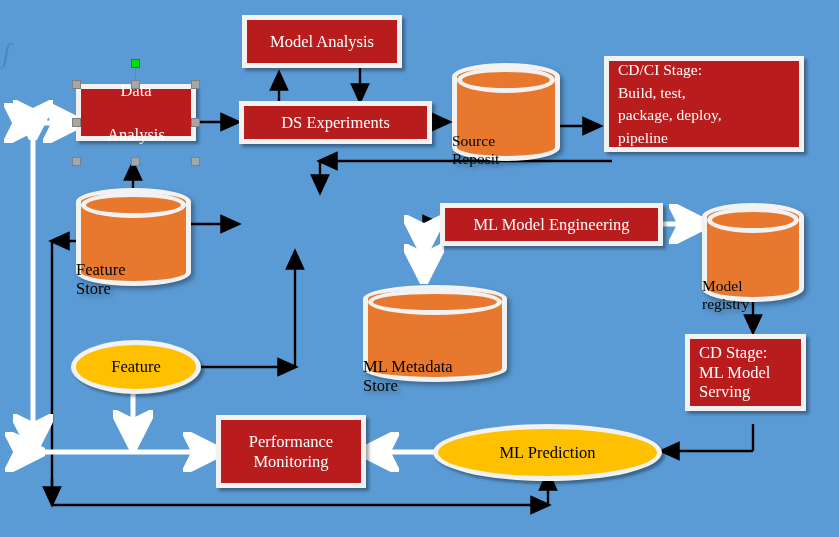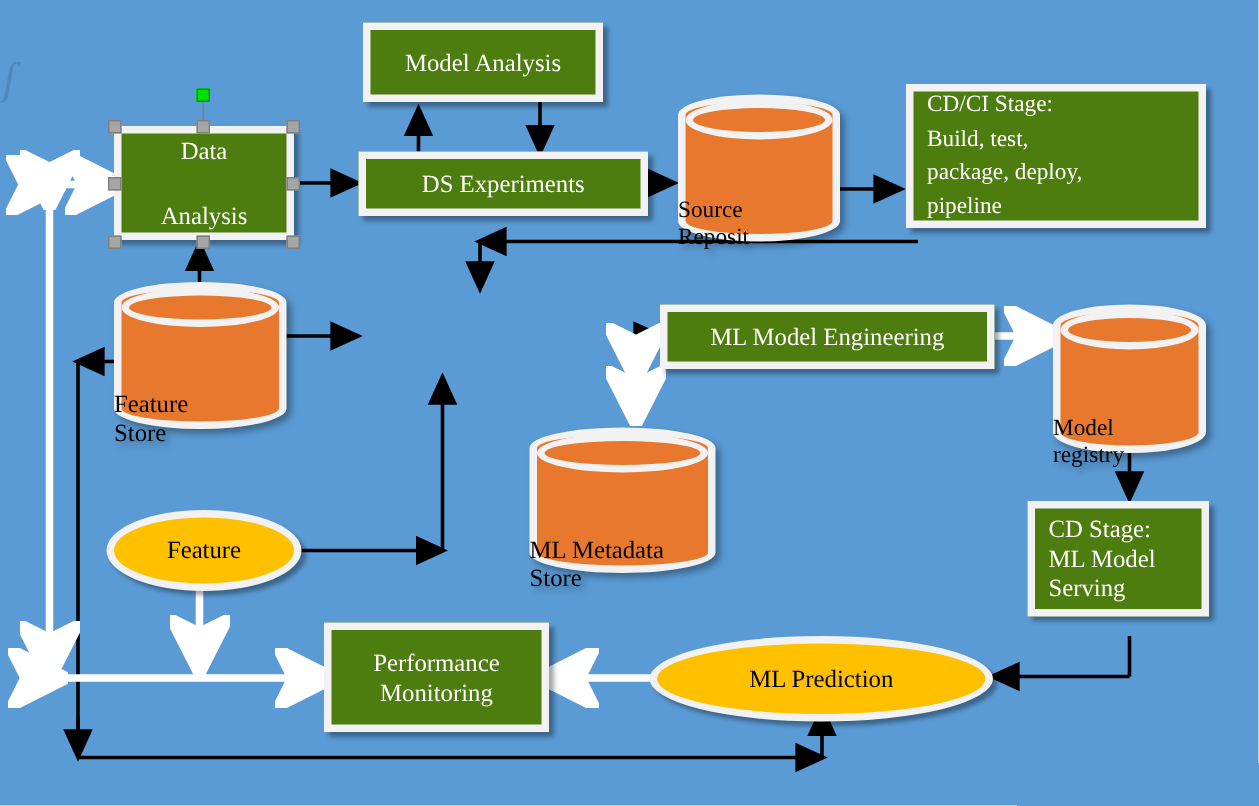--- a/index.html
+++ b/index.html
@@ -29,21 +29,21 @@
     display: flex;
     align-items: center;
     justify-content: center;
     text-align: center;
     line-height: 1.18;
     z-index: 5;
   }
 
   
   .rect {
-    background: #4d7c0f;
+    background: #b91c1c;
     border: 5px solid #F2F2F2;
     color: #FFFFFF;
     box-shadow: 3px 3px 3px rgba(0,0,0,0.35);
   }
   .rect.align-left {
     justify-content: flex-start;
     text-align: left;
     padding-left: 9px;
   }
 
@@ -201,21 +201,21 @@
       <path d="M37,123 L76,123" marker-end="url(#awh)" marker-start="url(#awh2)"></path>
 
       <path d="M38,452 L216,452" marker-end="url(#awh)" marker-start="url(#awh2)"></path>
 
       <path d="M133,385 L133,443" marker-end="url(#awh)" marker-start="url(#awh2)"></path>
 
       <path d="M436,452 L366,452" marker-end="url(#awh)"></path>
     </g>
   </svg>
 
-  <div class="node rect fs16" style="left:76px; top:84px; width:120px; height:76px; flex-direction:column;gap:24px;">
+  <div class="node rect fs16" style="left:76px; top:84px; width:120px; height:57px; flex-direction:column;gap:24px;">
     <div>Data</div>
     <div>Analysis</div>
   </div>
   <div class="rot-stem" style="left:135px; top:66px; height:18px;"></div>
   <div class="rot-handle" style="left:131px; top:59px;"></div>
   <div class="sel-handle" style="left:72px;  top:80px;"></div>
   <div class="sel-handle" style="left:131px; top:80px;"></div>
   <div class="sel-handle" style="left:191px; top:80px;"></div>
   <div class="sel-handle" style="left:72px;  top:118px;"></div>
   <div class="sel-handle" style="left:191px; top:118px;"></div>
@@ -263,21 +263,21 @@
 
   <div class="cyl" style="left:702px; top:203px; width:102px; height:99px;">
     <div class="body"></div>
     <div class="lid"></div>
     <div class="cyl-label fs15">
       <div>Model</div>
       <div>registry</div>
     </div>
   </div>
 
-  <div class="cyl" style="left:353px; top:285px; width:124px; height:97px;font-family:Liberation Serif, serif;">
+  <div class="cyl" style="left:363px; top:285px; width:144px; height:97px;font-family:Liberation Serif, serif;">
     <div class="body"></div>
     <div class="lid"></div>
     <div class="cyl-label fs16">
       <div>ML Metadata</div>
       <div>Store</div>
     </div>
   </div>
 
   <div class="node rect align-left fs16" style="left:685px; top:334px; width:121px; height:77px; flex-direction:column; align-items:flex-start; justify-content:center;">
     <div>CD Stage:</div>

